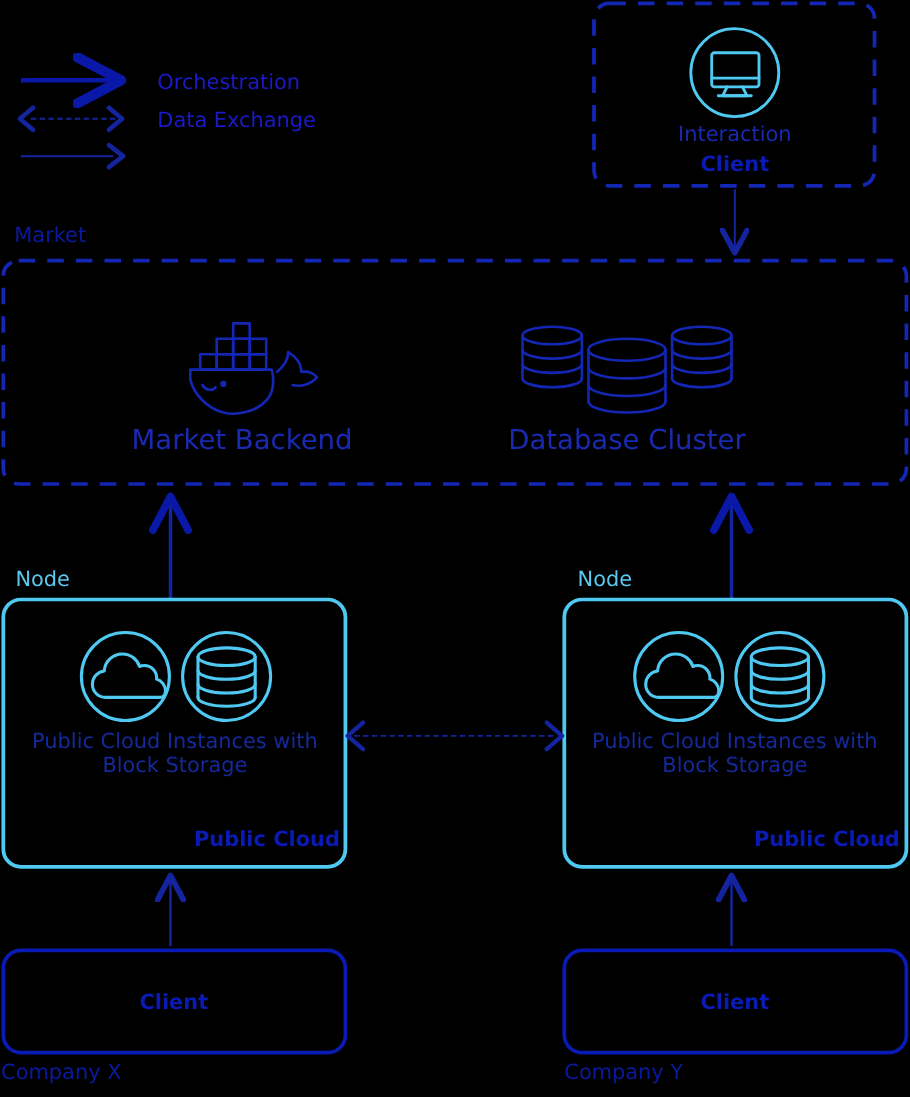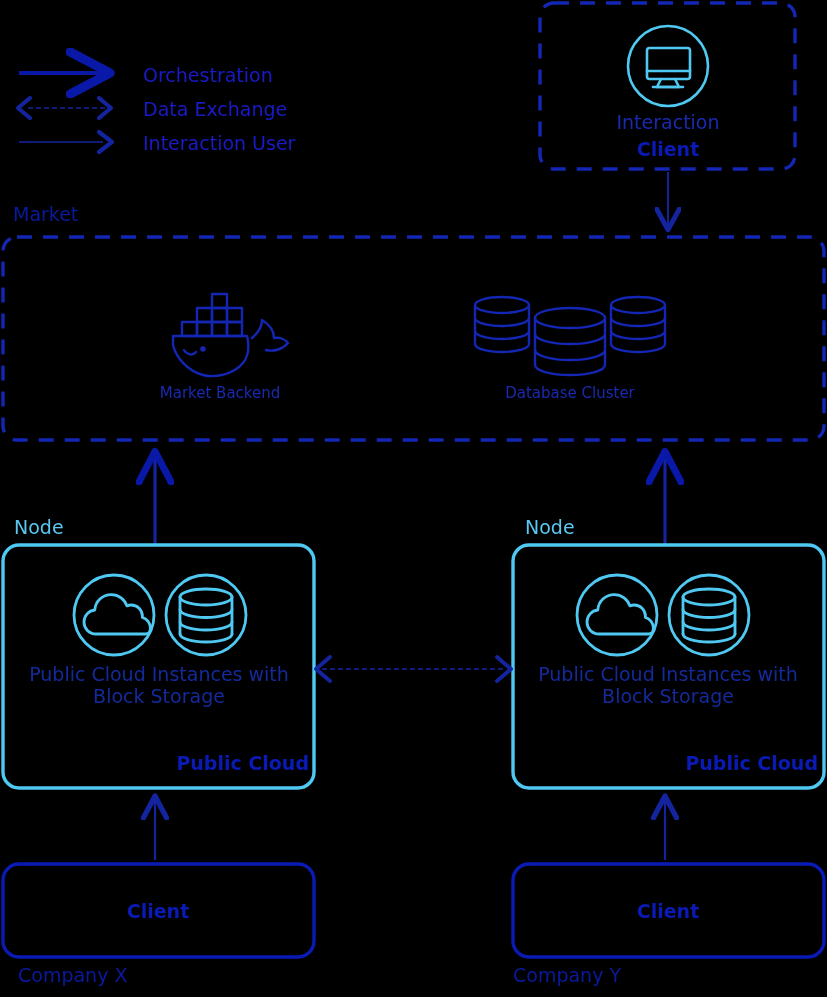--- a/index.html
+++ b/index.html
@@ -45,26 +45,26 @@
   #legend-interaction-label   { top: 132px; }
 
   
   .group-caption {
     font-size: 19px;
     font-weight: normal;
   }
   #market-caption   { left: 13px; top: 203px; color: #0a1a9e; }
   #node-x-caption   { left: 14px; top: 516px; color: #5ac8f0; }
   #node-y-caption   { left: 525px; top: 516px; color: #5ac8f0; }
-  #company-x-caption{ left: 18px;  top: 964px; color: #0a1a9e; }
+  #company-x-caption{ left: 1px;  top: 964px; color: #0a1a9e; }
   #company-y-caption{ left: 513px;top: 964px; color: #0a1a9e; }
 
   
   .item-label {
-    font-size: 15px;
+    font-size: 25px;
     font-weight: 400;
     color: #1a2ab0;
   }
   #market-backend-label   { left: 220px; top: 385px; }
   #database-cluster-label { left: 570px; top: 385px; }
 
   .node-body-label {
     font-size: 19px;
     font-weight: 400;
     color: #142a9b;
@@ -247,21 +247,20 @@
     <g>
       <line x1="155" y1="860" x2="155" y2="797" stroke="#14249e" stroke-width="2.2" marker-end="url(#ah-thin-s)"></line>
     </g>
     <g>
       <line x1="665" y1="860" x2="665" y2="797" stroke="#14249e" stroke-width="2.2" marker-end="url(#ah-thin-s)"></line>
     </g>
   </svg>
 
   <div class="txt legend-label" id="legend-orchestration-label">Orchestration</div>
   <div class="txt legend-label" id="legend-dataexchange-label">Data Exchange</div>
-  <div class="txt legend-label" id="legend-interaction-label">Interaction User</div>
 
   <div class="txt txt-center" id="marketplace-title">Interaction</div>
   <div class="txt txt-center" id="marketplace-subtitle">Client</div>
 
   <div class="txt group-caption" id="market-caption">Market</div>
   <div class="txt txt-center item-label" id="market-backend-label">Market Backend</div>
   <div class="txt txt-center item-label" id="database-cluster-label">Database Cluster</div>
 
   <div class="txt group-caption" id="node-x-caption">Node</div>
   <div class="txt group-caption" id="node-y-caption">Node</div>

